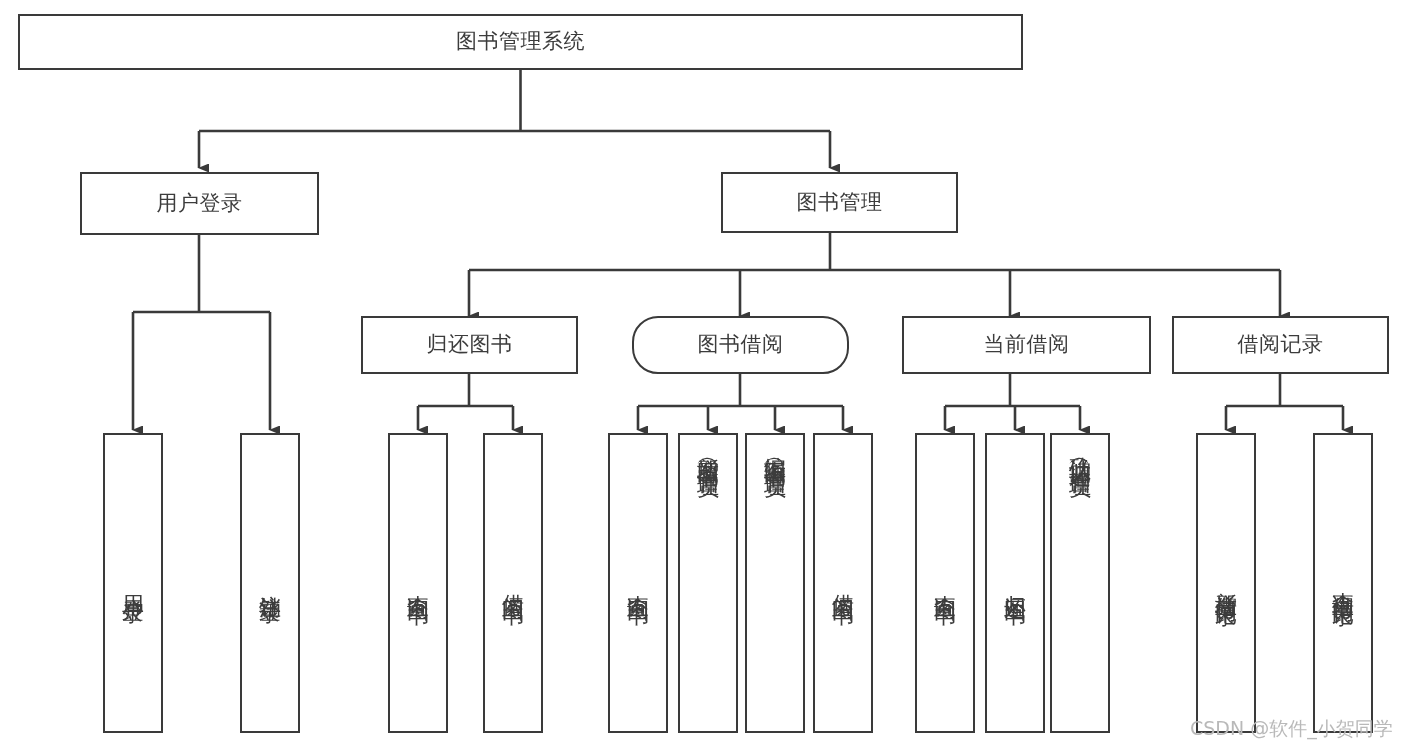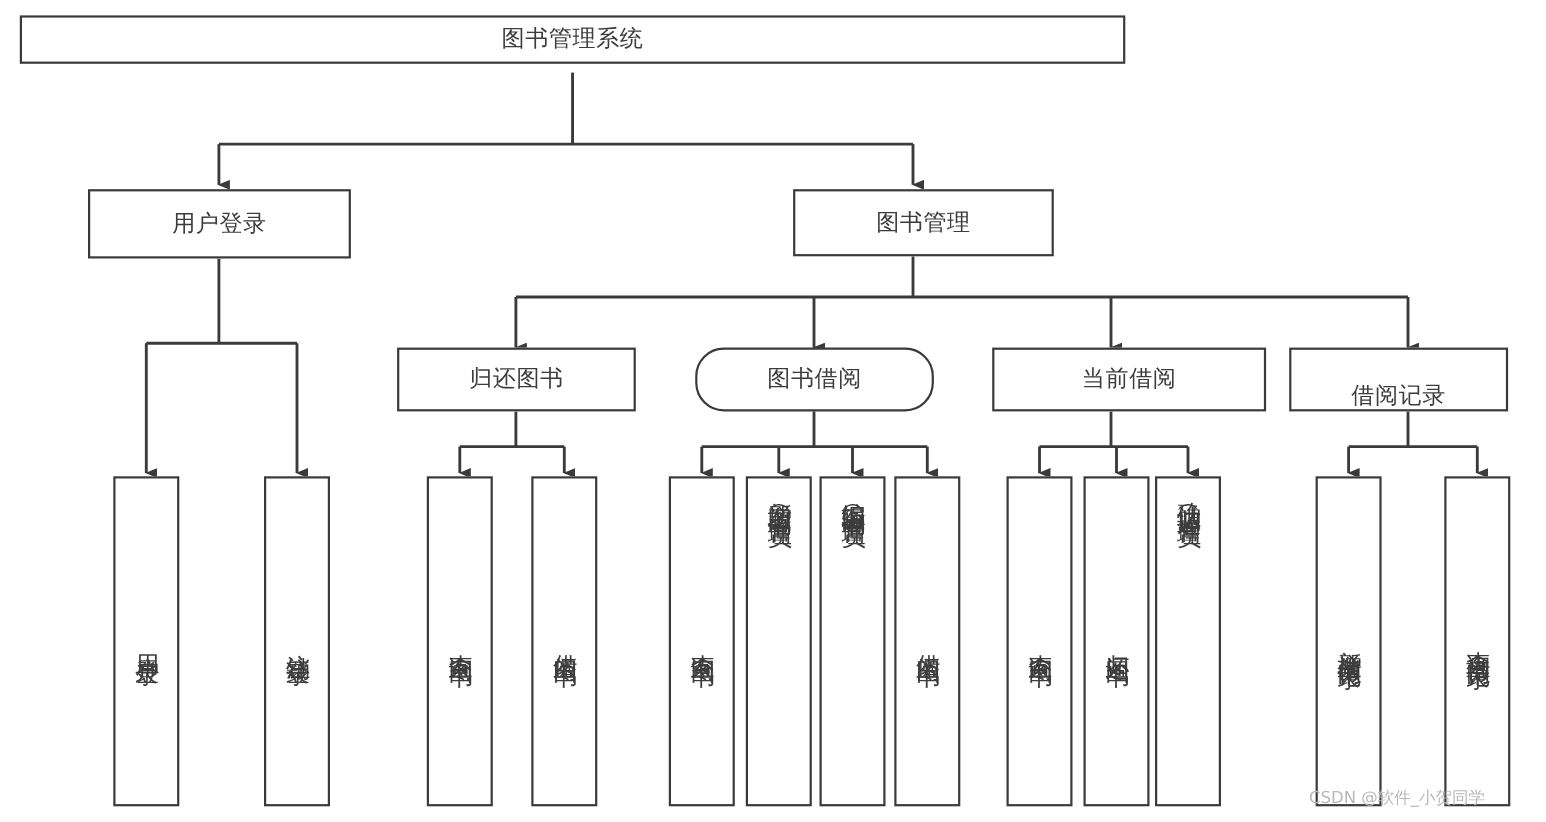--- a/index.html
+++ b/index.html
@@ -67,21 +67,21 @@
     white-space: nowrap;
   }
   
   .node.leaf.centered {
     align-items: center;
     padding-top: 0;
   }
   .watermark {
     position: absolute;
     color: #b9b9b9;
-    font-size: 15px;
+    font-size: 19px;
     white-space: nowrap;
     user-select: none;
   }
 </style>
 </head>
 <body>
 
 <div id="canvas">
 
   <svg id="edge-layer" viewBox="0 0 1405 747" width="1405" height="747">
@@ -129,21 +129,21 @@
       <path d="M1015,406 L1015,430" marker-end="url(#arrowhead)"></path>
       <path d="M1080,406 L1080,430" marker-end="url(#arrowhead)"></path>
 
       <path d="M1280,374 L1280,406"></path>
       <path d="M1226,406 L1343,406"></path>
       <path d="M1226,406 L1226,430" marker-end="url(#arrowhead)"></path>
       <path d="M1343,406 L1343,430" marker-end="url(#arrowhead)"></path>
     </g>
   </svg>
 
-  <div class="node root" style="left:18px; top:14px; width:1005px; height:44px;">
+  <div class="node root" style="left:18px; top:14px; width:1005px; height:56px;">
     <span class="node-label">图书管理系统</span>
   </div>
 
   <div class="node h1" style="left:80px; top:172px; width:239px; height:63px;">
     <span class="node-label">用户登录</span>
   </div>
 
   <div class="node h1" style="left:711px; top:172px; width:237px; height:61px;margin-left:10px;">
     <span class="node-label">图书管理</span>
   </div>
@@ -153,21 +153,21 @@
   </div>
 
   <div class="node h2" style="left:632px; top:316px; width:217px; height:58px;border-radius:26px;">
     <span class="node-label">图书借阅</span>
   </div>
 
   <div class="node h2" style="left:902px; top:316px; width:249px; height:58px;">
     <span class="node-label">当前借阅</span>
   </div>
 
-  <div class="node h2" style="left:1172px; top:316px; width:199px; height:58px;align-items:flex-end;">
+  <div class="node h2" style="left:1172px; top:316px; width:217px; height:58px;">
     <span class="node-label">借阅记录</span>
   </div>
 
   <div class="node leaf centered" style="left:103px; top:433px; width:60px; height:300px;">
     <span class="node-label">用户登录</span>
   </div>
 
   <div class="node leaf centered" style="left:240px; top:433px; width:60px; height:300px;">
     <span class="node-label">注销登录</span>
   </div>

